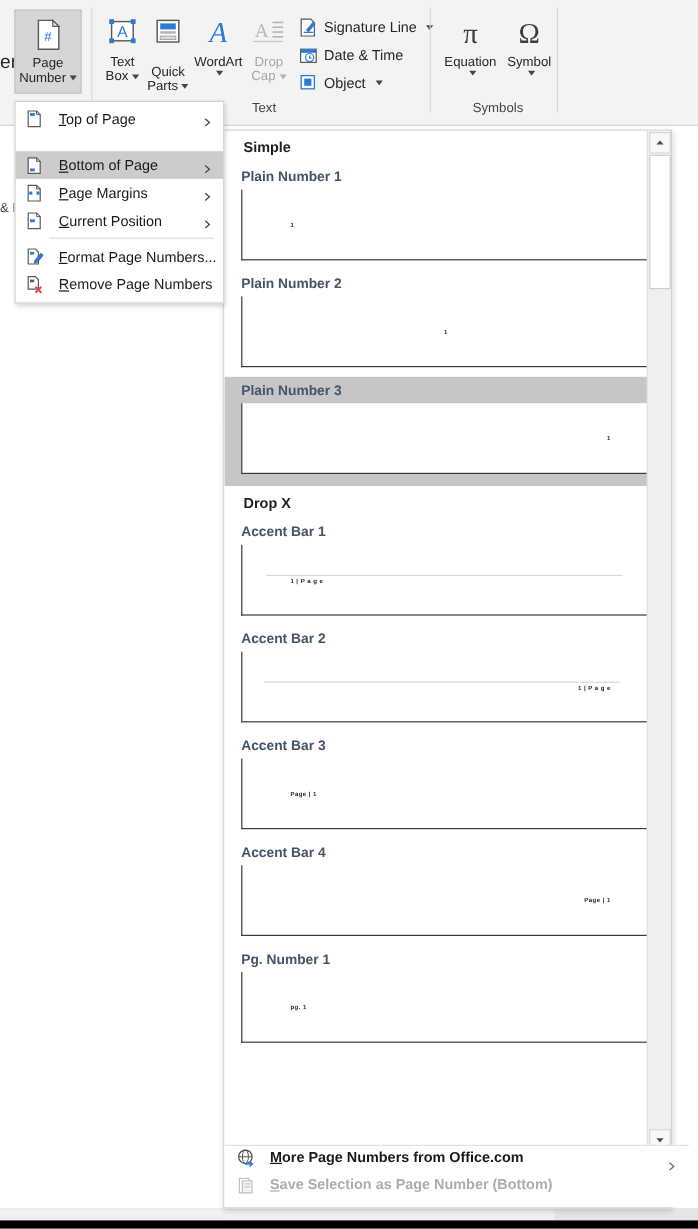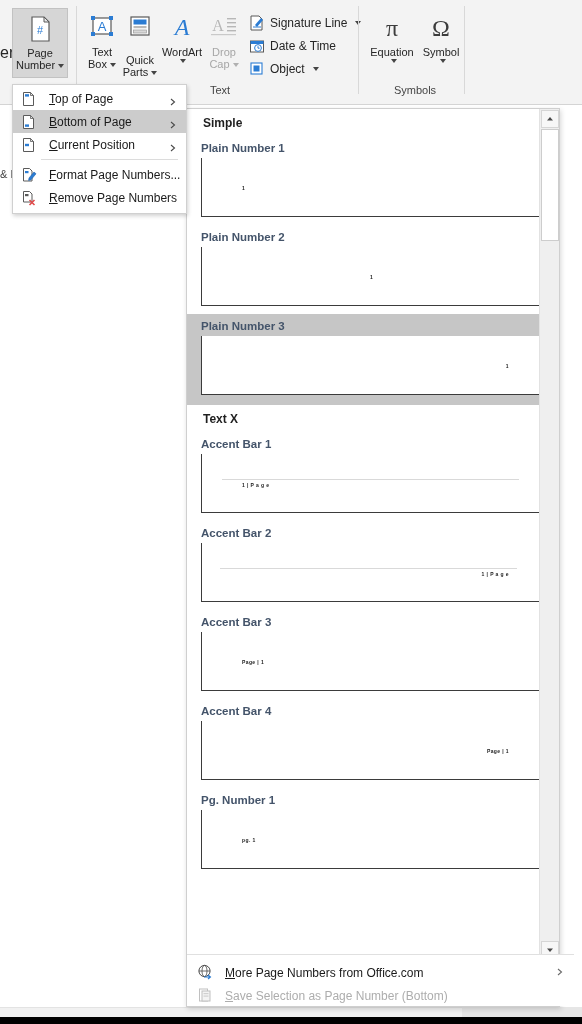--- a/index.html
+++ b/index.html
@@ -74,21 +74,21 @@
     position: absolute; left: 12px; top: 84px; width: 175px;
     background: #ffffff; border: 1px solid #d0d0d0;
     box-shadow: 1px 2px 4px rgba(0,0,0,0.18);
     padding: 2px 0 4px 0;
     z-index: 40;
   }
   .menu-item {
     position: relative; height: 23px; display: flex; align-items: center;
     padding-left: 8px; font-size: 12px; color: #1a1a1a; cursor: default;
   }
-  .menu-item.sel { background: #cccccc; }
+  .menu-item.sel { background: #cccccc; margin-top: 16px; }
   .menu-item .mi-ico { width: 16px; height: 16px; position: relative; flex: 0 0 16px; }
   .menu-item .mi-lbl { margin-left: 12px; }
   .menu-item .mi-arrow {
     position: absolute; right: 9px; top: 50%; transform: translateY(-50%);
     width: 8px; height: 8px;
   }
   .menu-sep { height: 1px; background: #dcdcdc; margin: 3px 8px 3px 28px; }
   .ul { text-decoration: underline; }
 
   
@@ -128,22 +128,22 @@
     letter-spacing: 0.4px; white-space: nowrap; line-height: 6px;
   }
   .tline { position: absolute; height: 1px; background: #d9d9d9; }
 
   
   .gal-foot {
     position: absolute; left: 0; bottom: 0; width: 387px;
     border-top: 1px solid #e0e0e0; background: #ffffff; padding: 2px 0 3px 0;
   }
   .foot-item {
-    position: relative; height: 23px; display: flex; align-items: flex-end;
-    padding-left: 10px; font-size: 12px; color: #1a1a1a;
+    position: relative; height: 23px; display: flex; align-items: flex-start;
+    padding-left: 10px; font-size: 12px; color: #1a1a1a; font-weight: bold;
   }
   .foot-item.dis { color: #adadad; }
   .foot-item .fi-ico { width: 16px; height: 16px; flex: 0 0 16px; position: relative; }
   .foot-item .fi-lbl { margin-left: 12px; }
   .foot-item .fi-arrow { position: absolute; right: 10px; top: 50%; transform: translateY(-50%); width: 8px; height: 8px; }
 
   
   .sb {
     position: absolute; right: 0; top: 0; width: 20px; height: 851px;
     background: #efefef; border-left: 1px solid #e2e2e2;
@@ -366,20 +366,36 @@
         </svg>
       </span>
       <span class="mi-lbl"><span class="ul">B</span>ottom of Page</span>
       <span class="mi-arrow">
         <svg width="8" height="8" viewBox="0 0 8 8">
             <path d="M2 1 L5.5 4 L2 7" fill="none" stroke="#4a4a4a" stroke-width="1.1"></path>
           </svg>
       </span>
     </div>
 
+    <div class="menu-item">
+      <span class="mi-ico">
+        <svg width="16" height="16" viewBox="0 0 16 16">
+          <path d="M2.5 1.5 h7 l3 3 v10 h-10 z" fill="#ffffff" stroke="#5a5a5a" stroke-width="1"></path>
+          <path d="M9.5 1.5 l3 3 h-3 z" fill="#e6e6e6" stroke="#5a5a5a" stroke-width="0.8"></path>
+          <rect x="9.4" y="6.6" width="2.6" height="2.6" fill="#2b7cd3"></rect>
+          <rect x="3.4" y="6.6" width="2.6" height="2.6" fill="#2b7cd3"></rect>
+        </svg>
+      </span>
+      <span class="mi-lbl"><span class="ul">P</span>age Margins</span>
+      <span class="mi-arrow">
+        <svg width="8" height="8" viewBox="0 0 8 8">
+            <path d="M2 1 L5.5 4 L2 7" fill="none" stroke="#4a4a4a" stroke-width="1.1"></path>
+          </svg>
+      </span>
+    </div>
 
     <div class="menu-item">
       <span class="mi-ico">
         <svg width="16" height="16" viewBox="0 0 16 16">
           <path d="M2.5 1.5 h7 l3 3 v10 h-10 z" fill="#ffffff" stroke="#5a5a5a" stroke-width="1"></path>
           <path d="M9.5 1.5 l3 3 h-3 z" fill="#e6e6e6" stroke="#5a5a5a" stroke-width="0.8"></path>
           <rect x="4" y="6.8" width="4" height="2.4" fill="#2b7cd3"></rect>
         </svg>
       </span>
       <span class="mi-lbl"><span class="ul">C</span>urrent Position</span>
@@ -433,21 +449,21 @@
             <div class="thumb">
               <div class="tnum" style="top: 27px; left: 0px; right: 0px; text-align: center;">1</div>
             </div>
           </div>
           <div class="gal-item sel">
             <div class="it-lbl">Plain Number 3</div>
             <div class="thumb">
               <div class="tnum" style="top: 27px; right: 32px;">1</div>
             </div>
           </div>
-          <div class="sec-head">Text X</div>
+          <div class="sec-head">Drop X</div>
           <div class="gal-item">
             <div class="it-lbl">Accent Bar 1</div>
             <div class="thumb">
               <div class="tline" style="top: 25px; left: 20px; right: 22px;"></div>
               <div class="tnum" style="top: 28px; left: 40px;">1 | P a g e</div>
             </div>
           </div>
           <div class="gal-item">
             <div class="it-lbl">Accent Bar 2</div>
             <div class="thumb">

